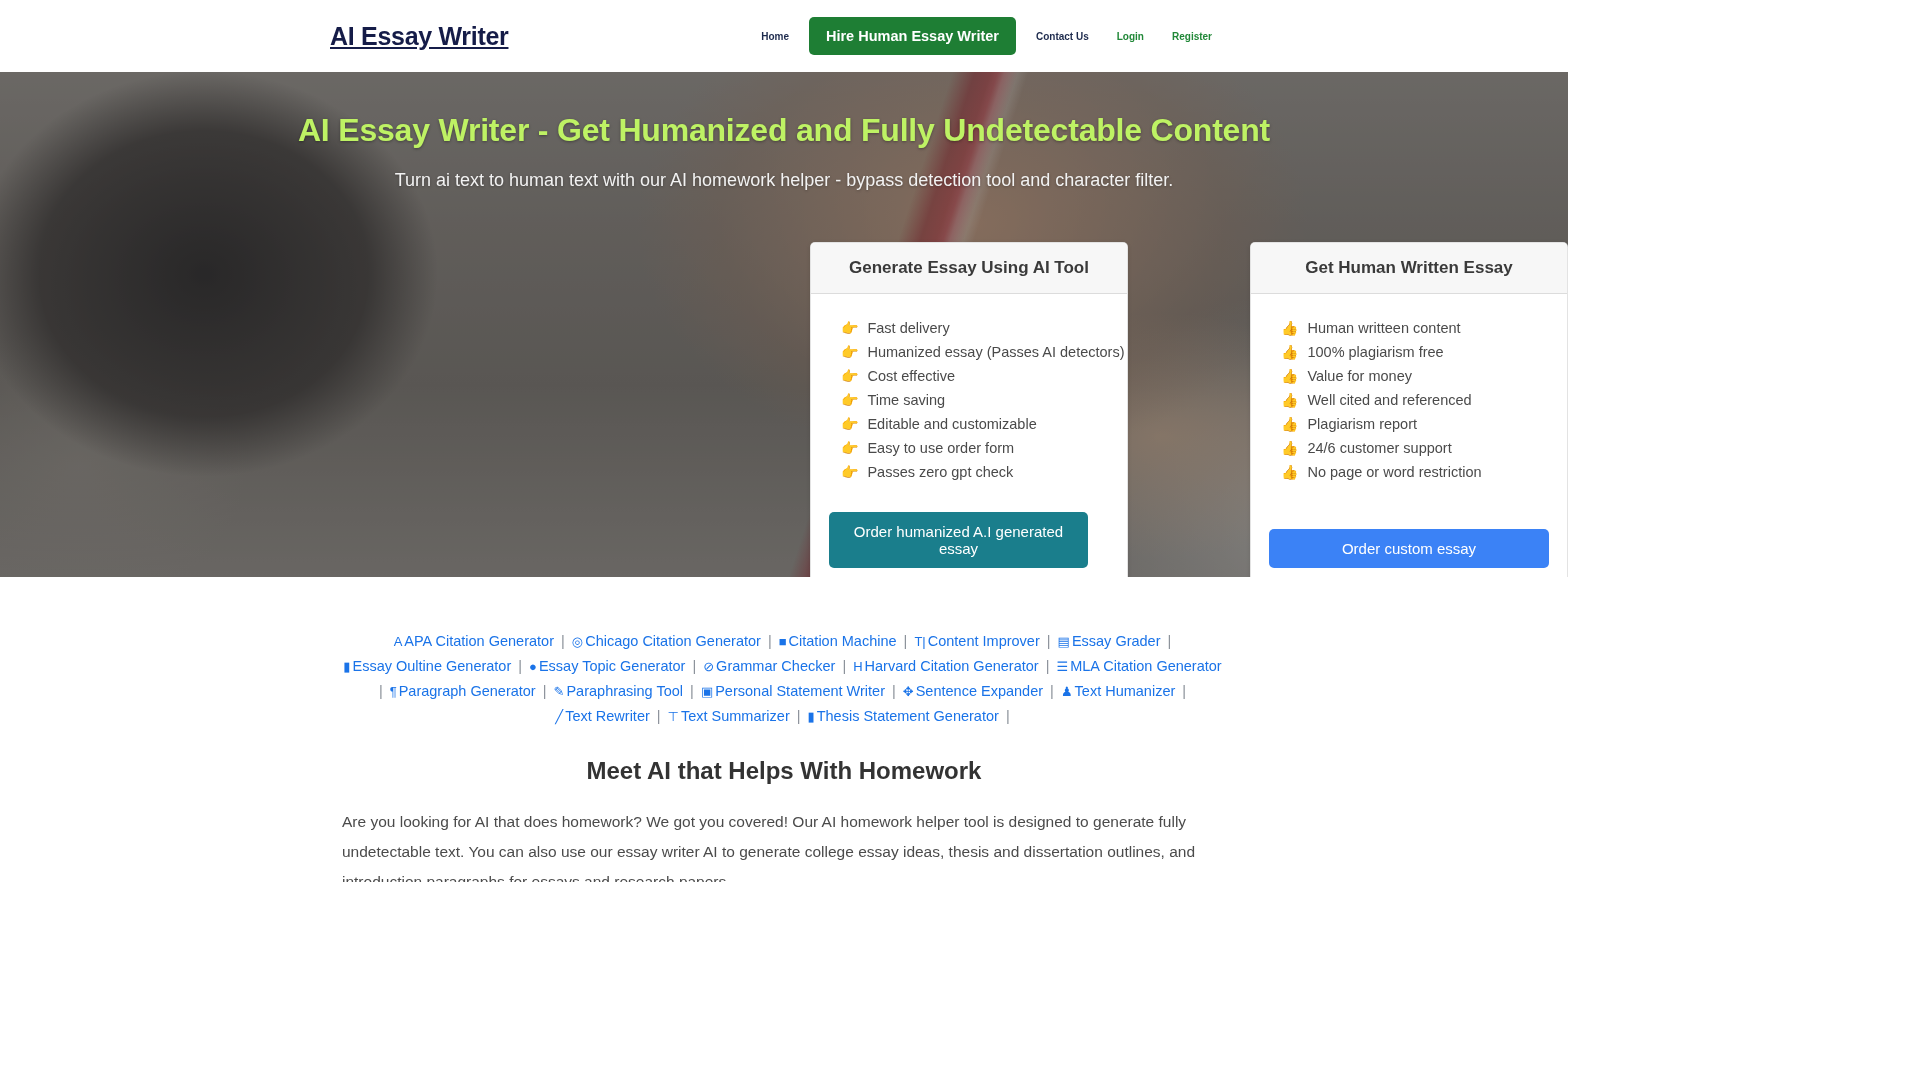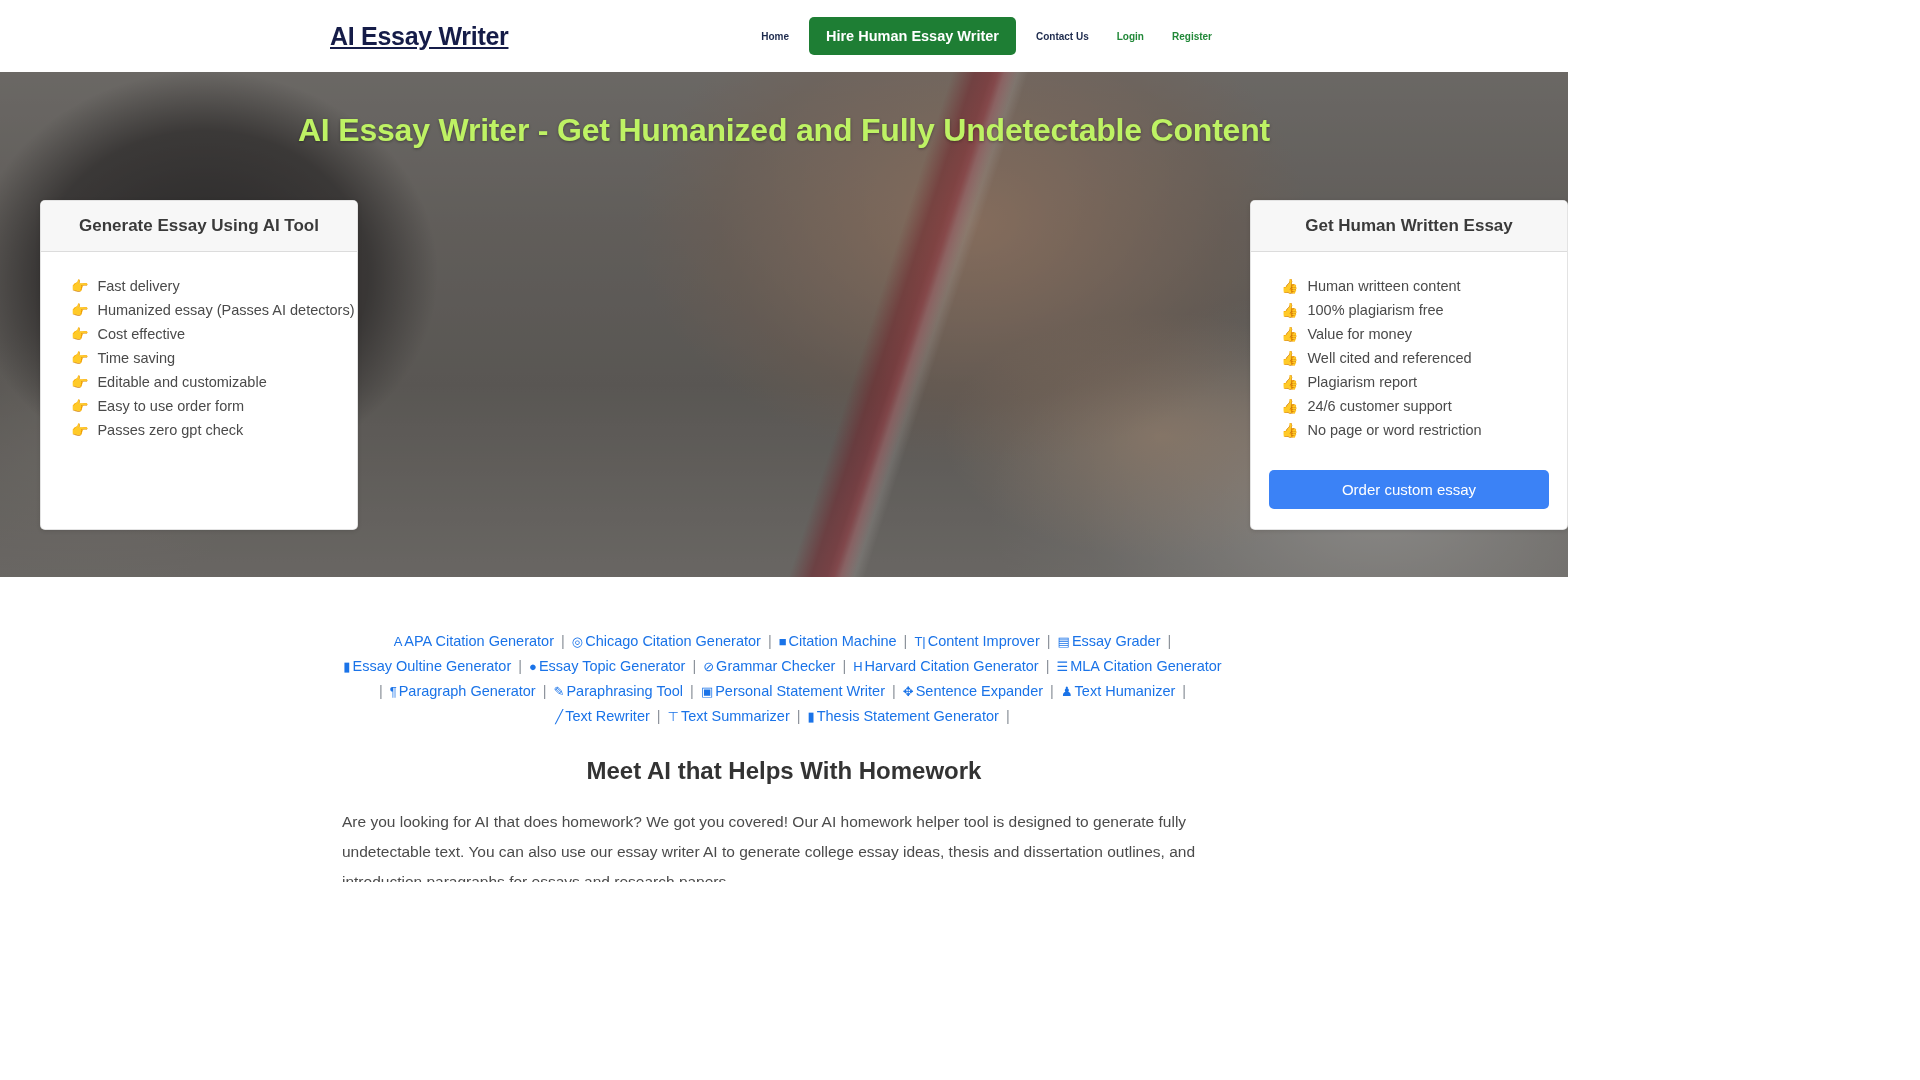--- a/index.html
+++ b/index.html
@@ -109,21 +109,21 @@
     margin-top: 21px;
     font-weight: 400;
     text-shadow: 0 1px 3px rgba(0,0,0,0.3);
   }
 
   
   .cards {
     position: relative;
     z-index: 4;
     display: flex;
-    justify-content: space-between;
+    justify-content: flex-end;
     gap: 122px;
     margin-top: 51px;
     margin-left: 40px;
   }
   .card {
     width: 318px;
     background: #ffffff;
     border: 1px solid rgba(0,0,0,0.11);
     border-radius: 5px;
     box-shadow: 0 1px 4px rgba(0,0,0,0.12);
@@ -318,20 +318,21 @@
     <a class="nav-link green" href="#">Login</a>
     <a class="nav-link green" href="#">Register</a>
   </div>
 </div>
 
 <div class="hero">
   <div class="hero-bg"></div>
   <div class="hero-overlay"></div>
   <div class="hero-inner">
     <h1 class="hero-title">AI Essay Writer - Get Humanized and Fully Undetectable Content</h1>
+    <p class="hero-sub">Turn ai text to human text with our AI homework helper - bypass detection tool and character filter.</p>
 
     <div class="cards">
 
       <div class="card left">
         <div class="card-header">Generate Essay Using AI Tool</div>
         <div class="card-body">
           <ul class="feature-list">
             <li>
                 <span class="fi">👉</span>
                 <span>Fast delivery</span>
@@ -354,20 +355,23 @@
               </li>
             <li>
                 <span class="fi">👉</span>
                 <span>Easy to use order form</span>
               </li>
             <li>
                 <span class="fi">👉</span>
                 <span>Passes zero gpt check</span>
               </li>
           </ul>
+        </div>
+        <div class="card-footer left">
+          <a class="cta teal" href="#">Order humanized A.I generated essay</a>
         </div>
       </div>
 
       <div class="card right">
         <div class="card-header">Get Human Written Essay</div>
         <div class="card-body">
           <ul class="feature-list">
             <li>
                 <span class="fi">👍</span>
                 <span>Human writteen content</span>

